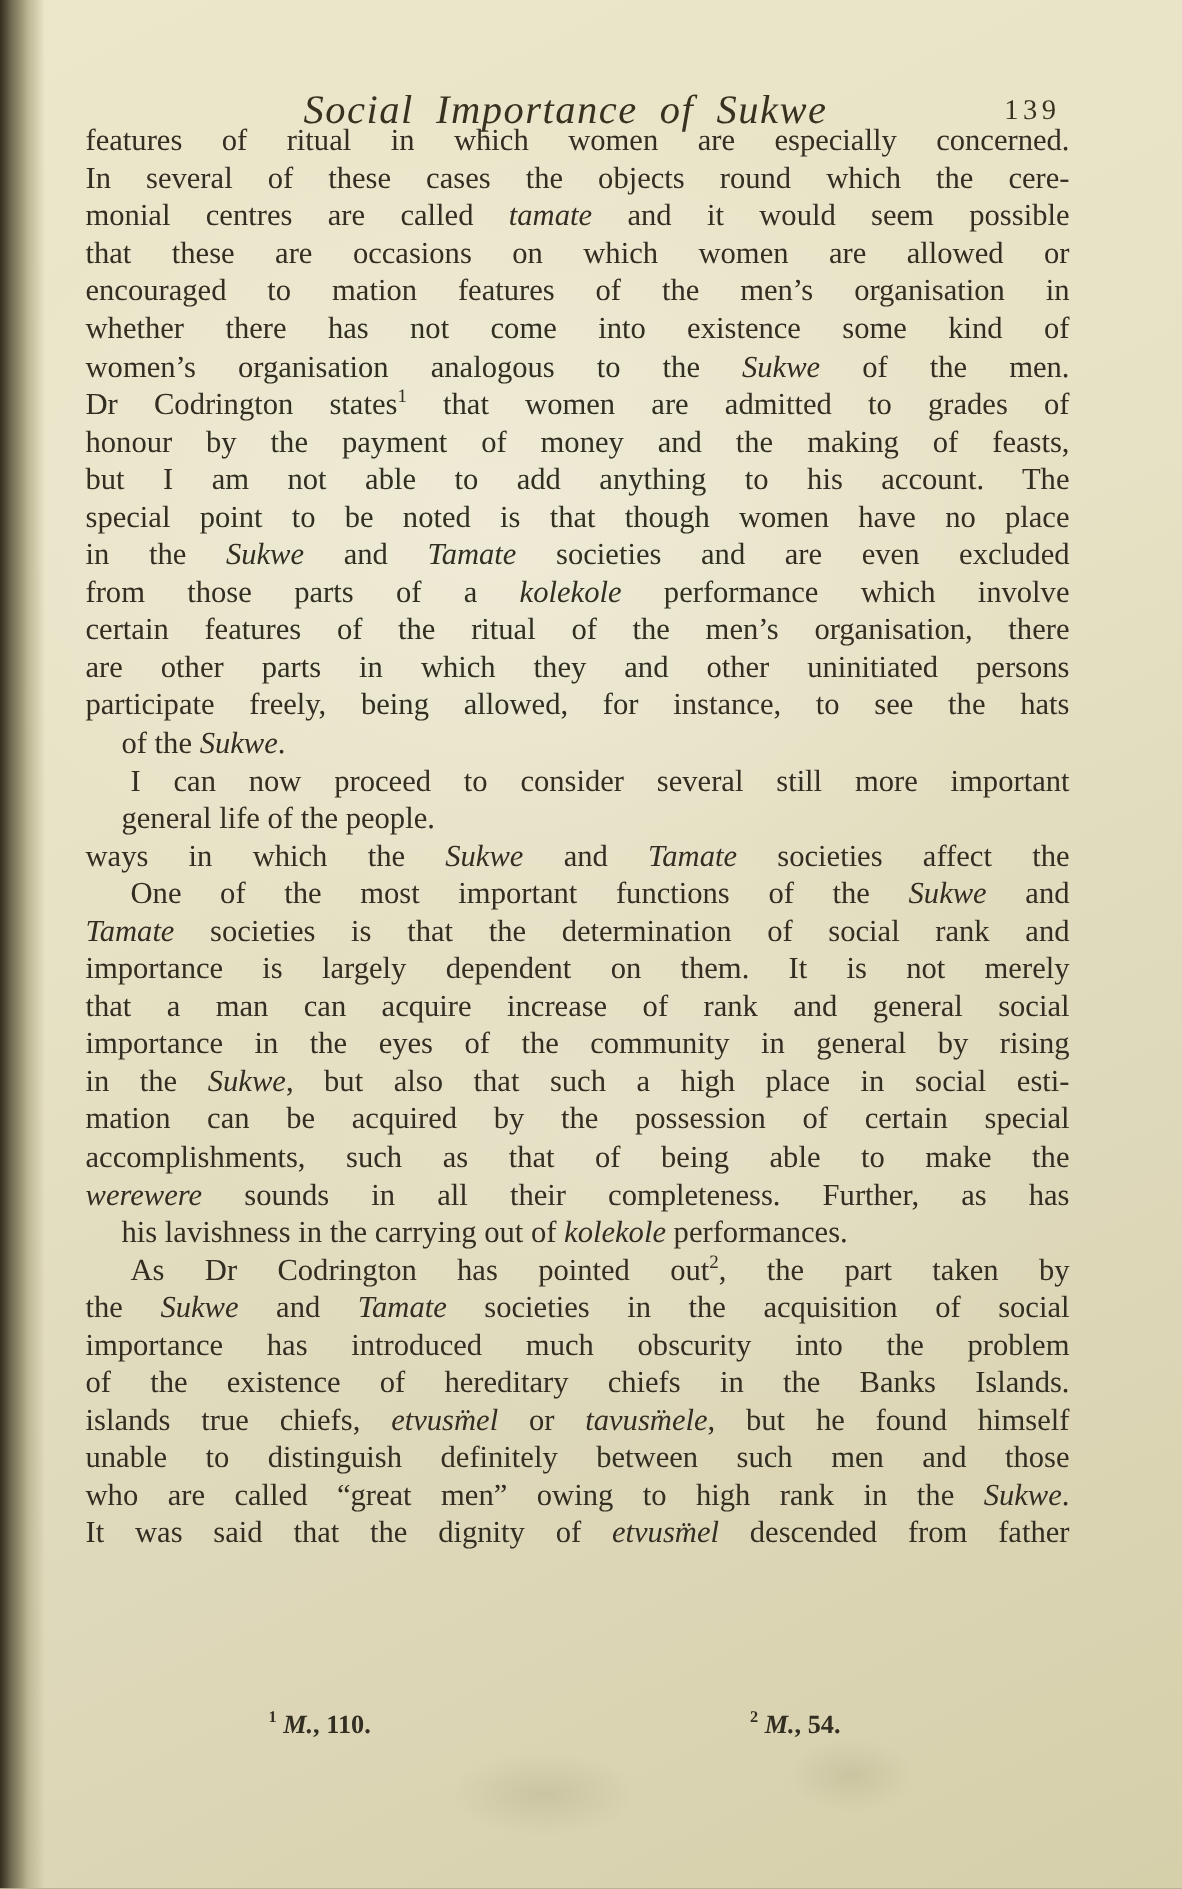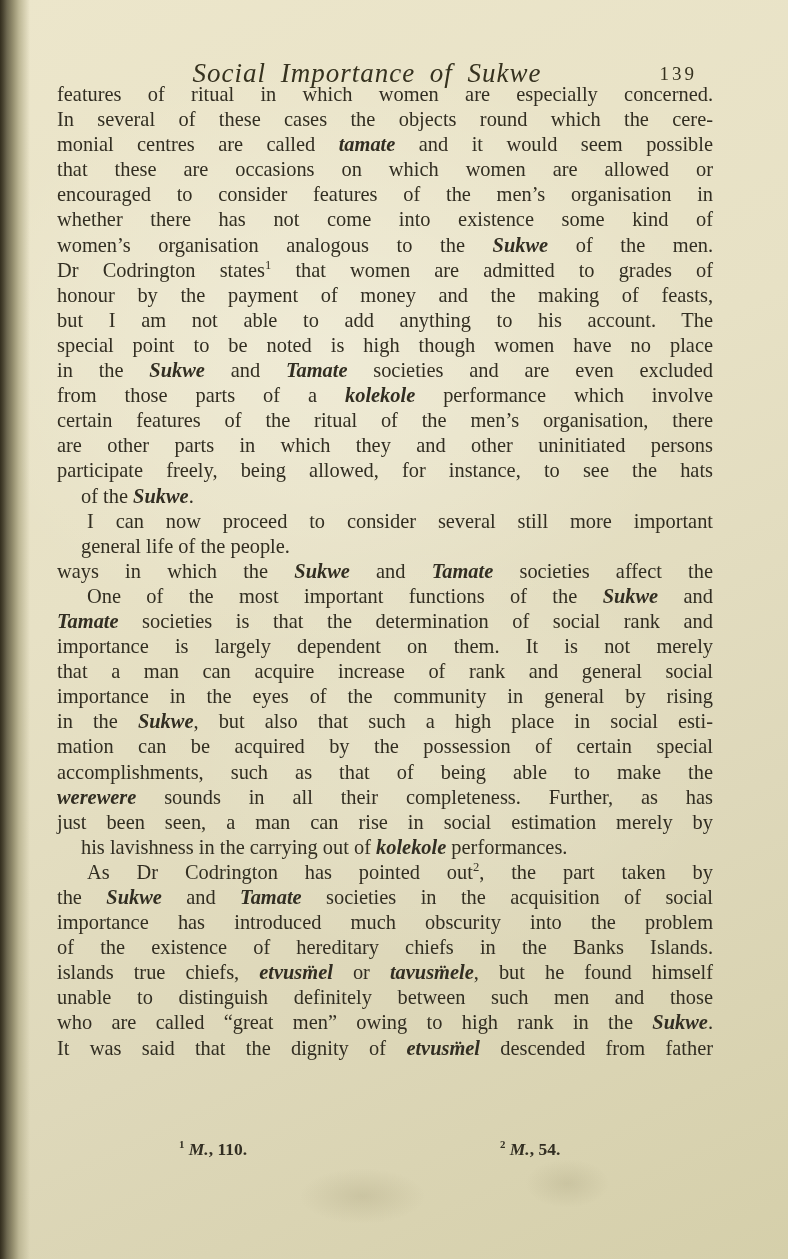--- a/index.html
+++ b/index.html
@@ -16,40 +16,40 @@
       radial-gradient(ellipse 90px 40px at 46% 95%, rgba(110,100,60,0.14), rgba(110,100,60,0) 70%),
       radial-gradient(ellipse 60px 35px at 72% 94%, rgba(100,92,55,0.12), rgba(100,92,55,0) 70%),
       linear-gradient(155deg, #ece6cb 0%, #e7e1c5 40%, #ded8ba 70%, #d5cfaa 100%);
   }
   .binding {
     position: absolute; left: 0; top: 0; bottom: 0; width: 30px;
     background: linear-gradient(90deg,
       #332d1e 0px, #4a4431 3px, #6e6850 7px,
       #958f6f 13px, #bdb795 19px, rgba(230,224,196,0) 30px);
   }
-  .header { position: absolute; top: 56px; left: 57px; width: 656px; height: 34px; text-decoration: underline; }
+  .header { position: absolute; top: 56px; left: 67px; width: 656px; height: 34px; text-decoration: underline; }
   .running-title {
     position: absolute; left: 0; right: 0; text-align: center;
     transform: translateX(-18px);
     font-style: italic; font-size: 27px; line-height: 34px;
     letter-spacing: 1px; word-spacing: 7px; color: #36321f;
   }
   .page-number {
     position: absolute; right: 16px; top: 2px;
     font-size: 19px; line-height: 32px; letter-spacing: 3px; color: #36321f;
   }
   .text-block { position: absolute; top: 82px; left: 57px; width: 656px; }
   .line {
     height: 25.1px; line-height: 25.1px; font-size: 20.4px;
     text-align: justify; text-align-last: justify;
     white-space: nowrap; overflow: visible;
   }
   .line.no-j { text-align-last: left; margin-left: 24px; }
   .line.indent { text-indent: 30px; }
-  .line i { font-style: italic; font-weight: bold; }
+  .line i { font-style: italic; }
   .line sup, .footnote sup { font-size: 0.62em; vertical-align: super; line-height: 0; }
   .footnotes { position: absolute; top: 1137px; left: 57px; width: 656px; height: 26px; font-size: 17.5px; font-weight: bold; }
   .footnote { position: absolute; top: 0; line-height: 24px; }
   .footnote i { font-style: italic; }
   .fn-1 { left: 122px; }
   .fn-2 { left: 443px; }
 </style>
 </head>
 <body>
 
@@ -59,46 +59,45 @@
   <div class="header">
     <div class="running-title">Social Importance of Sukwe</div>
     <div class="page-number">139</div>
   </div>
 
   <div class="text-block">
       <div class="line">features of ritual in which women are especially concerned.</div>
       <div class="line">In several of these cases the objects round which the cere-</div>
       <div class="line">monial centres are called <i>tamate</i> and it would seem possible</div>
       <div class="line">that these are occasions on which women are allowed or</div>
-      <div class="line">encouraged to consider features of the men’s organisation in</div>
+      <div class="line">encouraged to mation features of the men’s organisation in</div>
       <div class="line">whether there has not come into existence some kind of</div>
       <div class="line">women’s organisation analogous to the <i>Sukwe</i> of the men.</div>
       <div class="line">Dr Codrington states<sup>1</sup> that women are admitted to grades of</div>
       <div class="line">honour by the payment of money and the making of feasts,</div>
       <div class="line">but I am not able to add anything to his account.  The</div>
-      <div class="line">special point to be noted is high though women have no place</div>
+      <div class="line">special point to be noted is that though women have no place</div>
       <div class="line">in the <i>Sukwe</i> and <i>Tamate</i> societies and are even excluded</div>
       <div class="line">from those parts of a <i>kolekole</i> performance which involve</div>
       <div class="line">certain features of the ritual of the men’s organisation, there</div>
       <div class="line">are other parts in which they and other uninitiated persons</div>
       <div class="line">participate freely, being allowed, for instance, to see the hats</div>
       <div class="line no-j">of the <i>Sukwe</i>.</div>
       <div class="line indent">I can now proceed to consider several still more important</div>
       <div class="line no-j">general life of the people.</div>
       <div class="line">ways in which the <i>Sukwe</i> and <i>Tamate</i> societies affect the</div>
       <div class="line indent">One of the most important functions of the <i>Sukwe</i> and</div>
       <div class="line"><i>Tamate</i> societies is that the determination of social rank and</div>
       <div class="line">importance is largely dependent on them.  It is not merely</div>
       <div class="line">that a man can acquire increase of rank and general social</div>
       <div class="line">importance in the eyes of the community in general by rising</div>
       <div class="line">in the <i>Sukwe</i>, but also that such a high place in social esti-</div>
       <div class="line">mation can be acquired by the possession of certain special</div>
       <div class="line">accomplishments, such as that of being able to make the</div>
       <div class="line"><i>werewere</i> sounds in all their completeness.  Further, as has</div>
-      <div class="line">just been seen, a man can rise in social estimation merely by</div>
       <div class="line no-j">his lavishness in the carrying out of <i>kolekole</i> performances.</div>
       <div class="line indent">As Dr Codrington has pointed out<sup>2</sup>, the part taken by</div>
       <div class="line">the <i>Sukwe</i> and <i>Tamate</i> societies in the acquisition of social</div>
       <div class="line">importance has introduced much obscurity into the problem</div>
       <div class="line">of the existence of hereditary chiefs in the Banks Islands.</div>
       <div class="line">islands true chiefs, <i>etvusm̈el</i> or <i>tavusm̈ele</i>, but he found himself</div>
       <div class="line">unable to distinguish definitely between such men and those</div>
       <div class="line">who are called “great men” owing to high rank in the <i>Sukwe</i>.</div>
       <div class="line">It was said that the dignity of <i>etvusm̈el</i> descended from father</div>
     </div>

